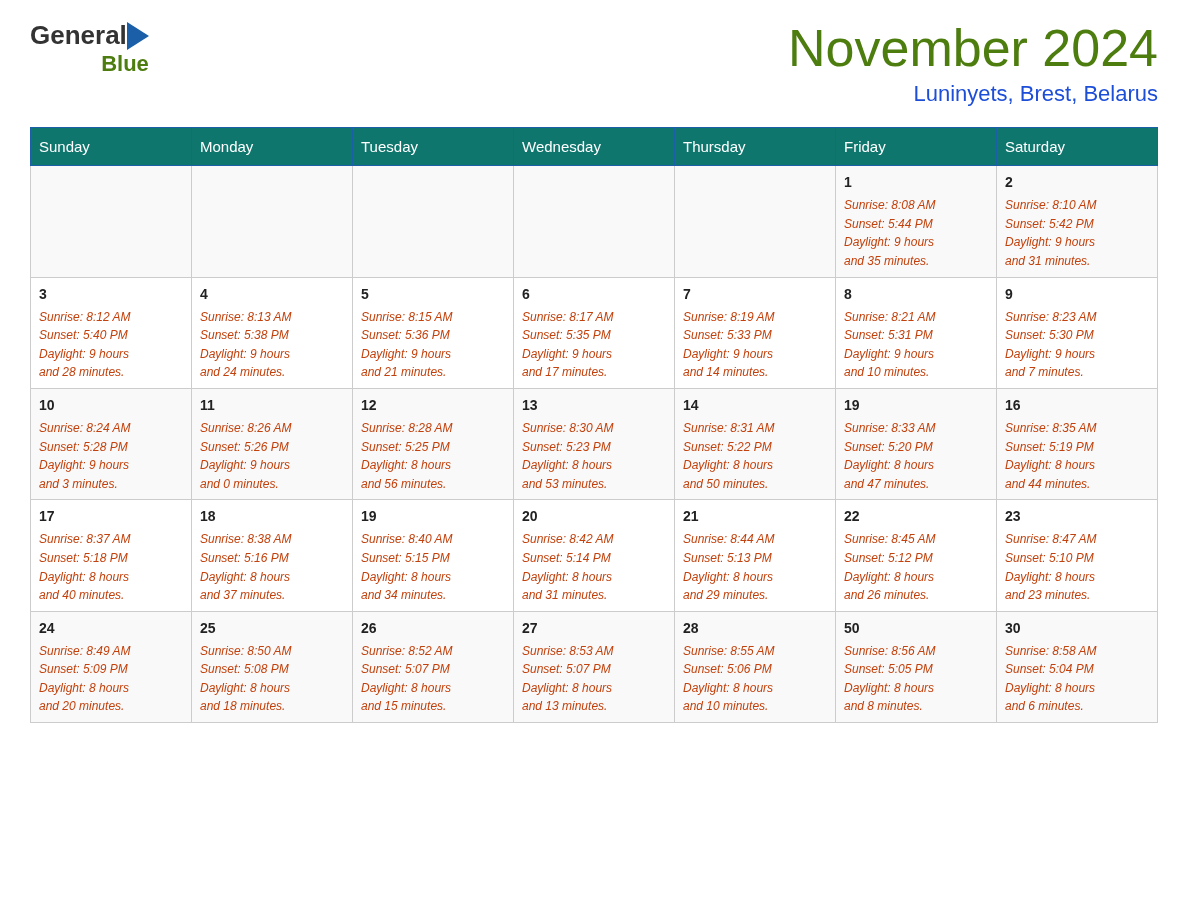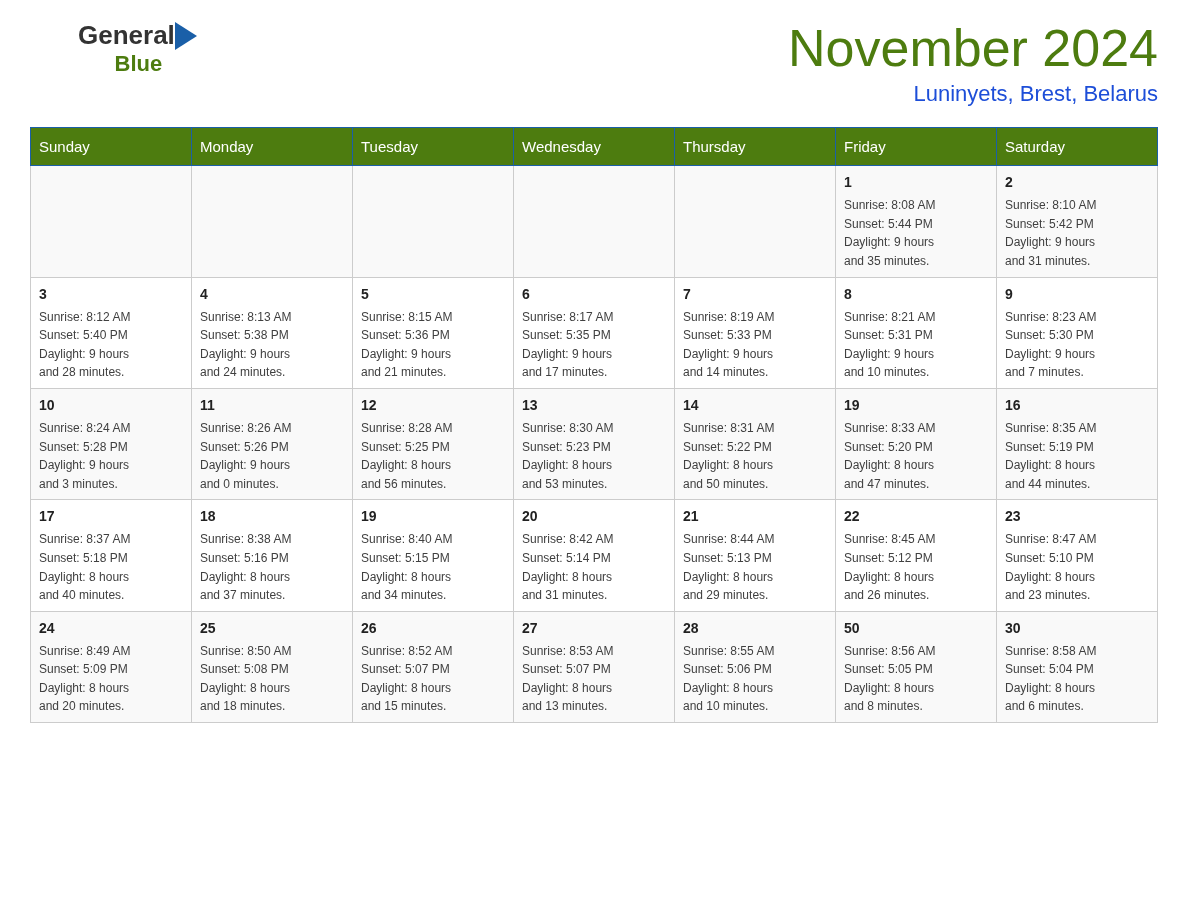--- a/index.html
+++ b/index.html
@@ -13,22 +13,21 @@
     }
     .header {
       display: flex;
       justify-content: space-between;
       align-items: flex-start;
       margin-bottom: 20px;
     }
     .logo {
       display: flex;
       flex-direction: column;
-      align-items: center;
-      margin-left: 48px;
+      align-items: flex-end;
     }
     .logo-text {
       display: flex;
       align-items: center;
     }
     .logo-general {
       font-size: 26px;
       font-weight: bold;
       color: #333;
     }
@@ -70,34 +69,35 @@
       line-height: 1.5;
     }
     .day-number {
       font-size: 14px;
       font-weight: bold;
       color: #222;
       margin-bottom: 3px;
     }
     .day-info {
       font-size: 12px;
-      color: #404040;
+      color: #c2410c;
       line-height: 1.55;
+      font-style: italic;
     }
     .empty-cell {
       background: #fff;
     }
     tr:nth-child(odd) td {
       background-color: #f9f9f9;
     }
     tr:nth-child(even) td {
       background-color: #fff;
     }
     .calendar thead tr th {
-      background-color: #4d7c0f;
+      background-color: #0f766e;
     }
     .logo-icon {
       display: flex;
       align-items: center;
     }
     
   </style>
 </head>
 <body>
 

